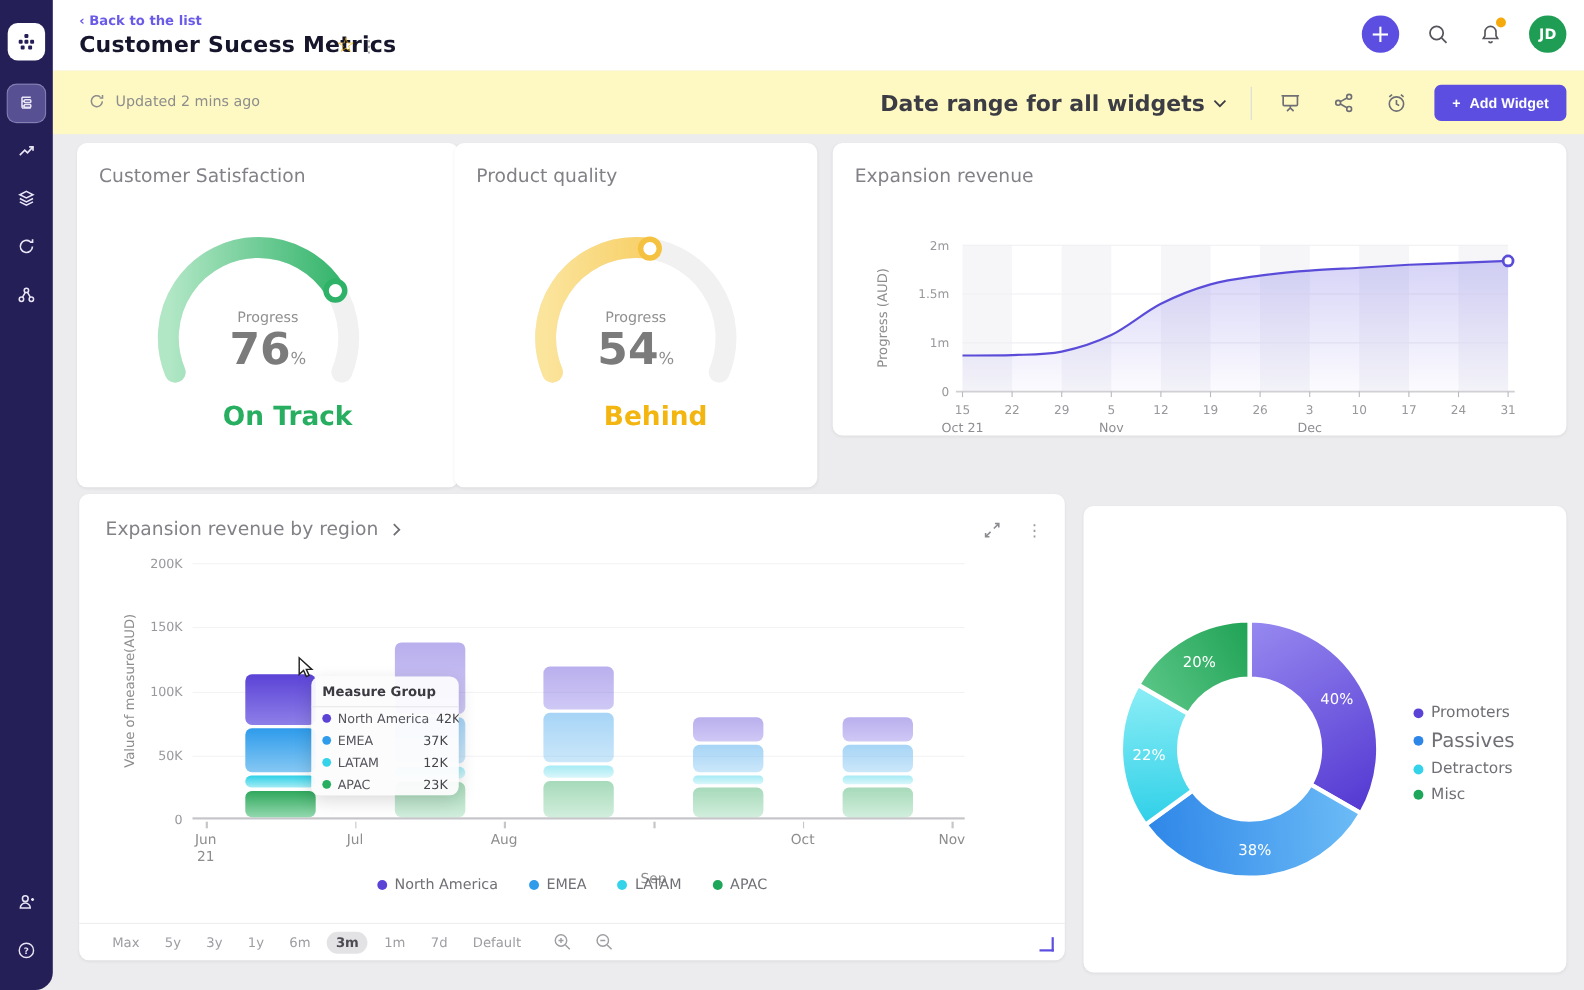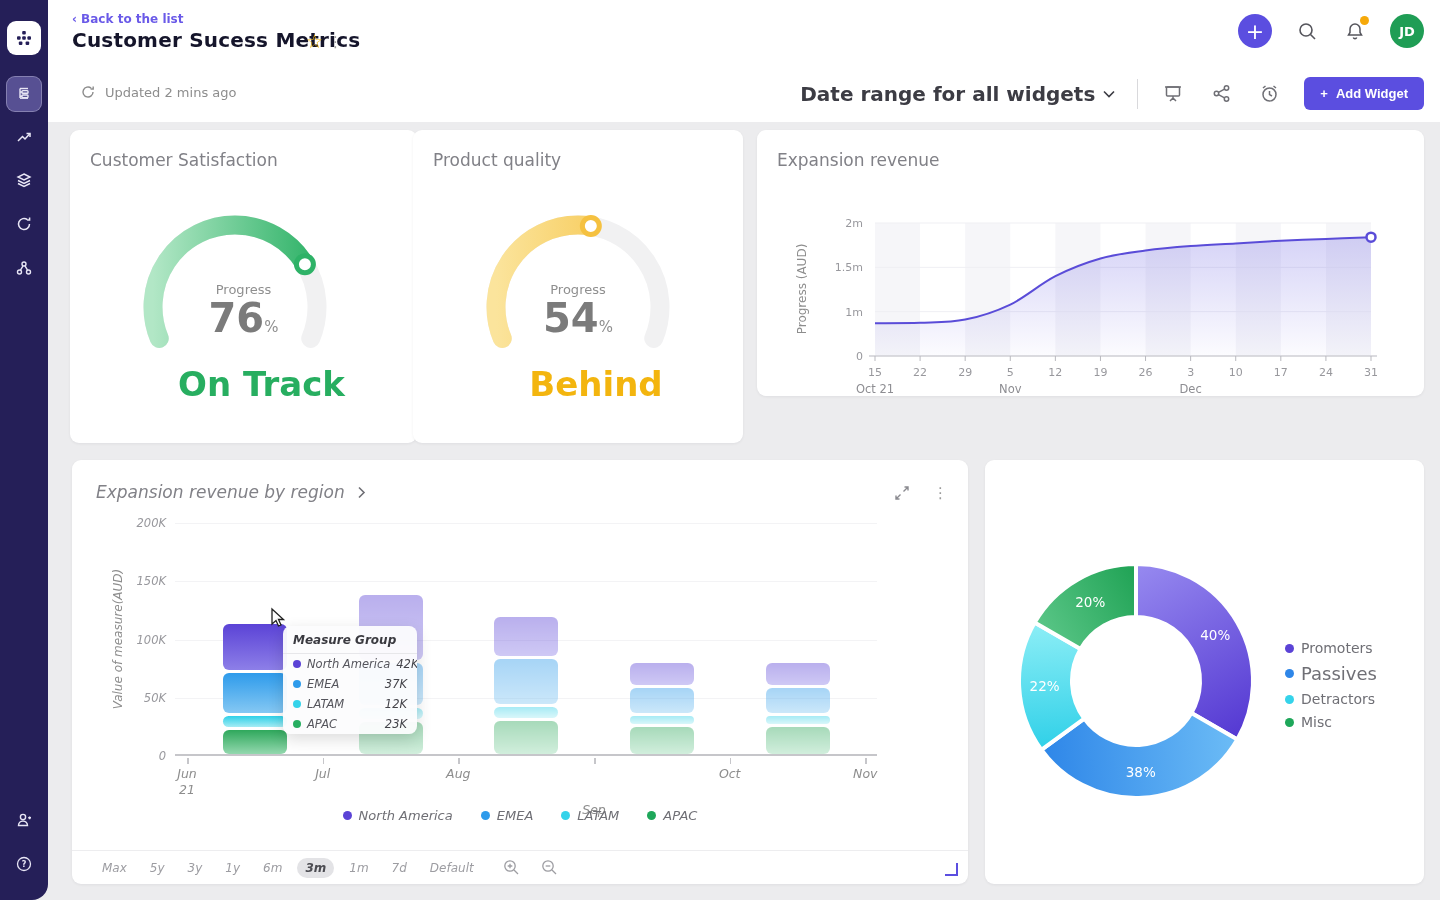--- a/index.html
+++ b/index.html
@@ -20,43 +20,43 @@
   .star { position:absolute; left:258px; top:30px; font-size:19px; color:#f2b70a; cursor:pointer; }
   .kebab { font-size:15px; color:#9b9b9b; letter-spacing:0; cursor:pointer; }
   .title-kebab { position:absolute; left:280px; top:33px; }
   .hdr-right { position:absolute; right:16px; top:14px; display:flex; align-items:center; gap:22px; }
   .plus-btn { width:34px; height:34px; border-radius:50%; background:#5b4ee0; color:#fff; font-size:22px; display:flex; align-items:center; justify-content:center; cursor:pointer; font-weight:400; }
   .icon-btn { width:26px; height:26px; display:flex; align-items:center; justify-content:center; cursor:pointer; position:relative; }
   .bell-dot { position:absolute; right:-1px; top:-2px; width:9px; height:9px; border-radius:50%; background:#f6a90a; }
   .avatar { width:34px; height:34px; border-radius:50%; background:#1f9d55; color:#fff; font-size:13px; font-weight:700; display:flex; align-items:center; justify-content:center; cursor:pointer; }
 
   
-  #toolbar { position:absolute; left:48px; top:64px; width:1392px; height:58px; background:#ffffff; }
+  #toolbar { position:absolute; left:48px; top:64px; width:1392px; height:58px; background:#fef9c3; }
   .updated { position:absolute; left:32px; top:20px; display:flex; gap:9px; align-items:center; color:#8d8d8d; font-size:13px; }
   .tb-right { position:absolute; right:16px; top:13px; display:flex; align-items:center; gap:22px; }
   .date-range { display:flex; align-items:center; gap:8px; font-size:20px; color:#3c3c44; cursor:pointer;font-weight:bold; }
   .v-div { width:1px; height:30px; background:#d9d9dc; }
   .add-widget { background:#5b4ee0; color:#fff; font-size:13px; font-weight:600; border:none; border-radius:6px; padding:9px 16px; display:flex; gap:8px; align-items:center; cursor:pointer; }
 
   
   .card { position:absolute; background:#fff; border-radius:9px; box-shadow:0 1px 3px rgba(20,20,40,.06); }
   .card-title { position:absolute; left:20px; top:20px; font-size:17px; color:#818187; font-weight:500; }
   #card-cs { left:70px; top:130px; width:347px; height:313px; }
   #card-pq { left:413px; top:130px; width:330px; height:313px; }
   #card-er { left:757px; top:130px; width:667px; height:266px;padding-left:48px; }
-  #card-ebr { left:72px; top:460px; width:896px; height:424px;font-style:italic; }
+  #card-ebr { left:72px; top:449px; width:896px; height:424px; }
   #card-nps { left:985px; top:460px; width:439px; height:424px; }
 
   
   .gauge-svg { position:absolute; left:50px; top:72px; width:230px; height:150px; }
   .gauge-text { position:absolute; left:0; top:152px; width:100%; text-align:center; }
   .gauge-label { font-size:13px; color:#8f8f8f; }
   .gauge-value { font-size:40px; font-weight:600; color:#7b7b7b; line-height:1.05; }
   .gauge-unit { font-size:15px; color:#8f8f8f; font-weight:400; }
-  .gauge-status { position:absolute; left:0; top:234px; width:100%; text-align:center; font-size:34px; font-weight:600;padding-left:36px; }
+  .gauge-status { position:absolute; left:0; top:234px; width:100%; text-align:center; font-size:24px; font-weight:600;padding-left:36px; }
 
   
   #line-svg { position:absolute; left:60px; top:83px; width:558px; height:190px; overflow:visible; }
   .y-axis-title { position:absolute; font-size:12px; color:#8d8d8d; width:150px; text-align:center; transform:rotate(-90deg); }
 
   
   .ebr-head { position:absolute; left:24px; top:22px; display:flex; align-items:center; gap:12px; font-size:17px; color:#818187; font-weight:500; cursor:pointer; }
   .ebr-icons { position:absolute; right:20px; top:20px; display:flex; gap:18px; align-items:center; }
   #bar-plot { position:absolute; left:103px; top:63px; width:702px; height:233px; border-bottom:2px solid #c6c6ca; }
   .gridline { position:absolute; left:0; width:100%; height:1px; background:#f3f3f5; }

